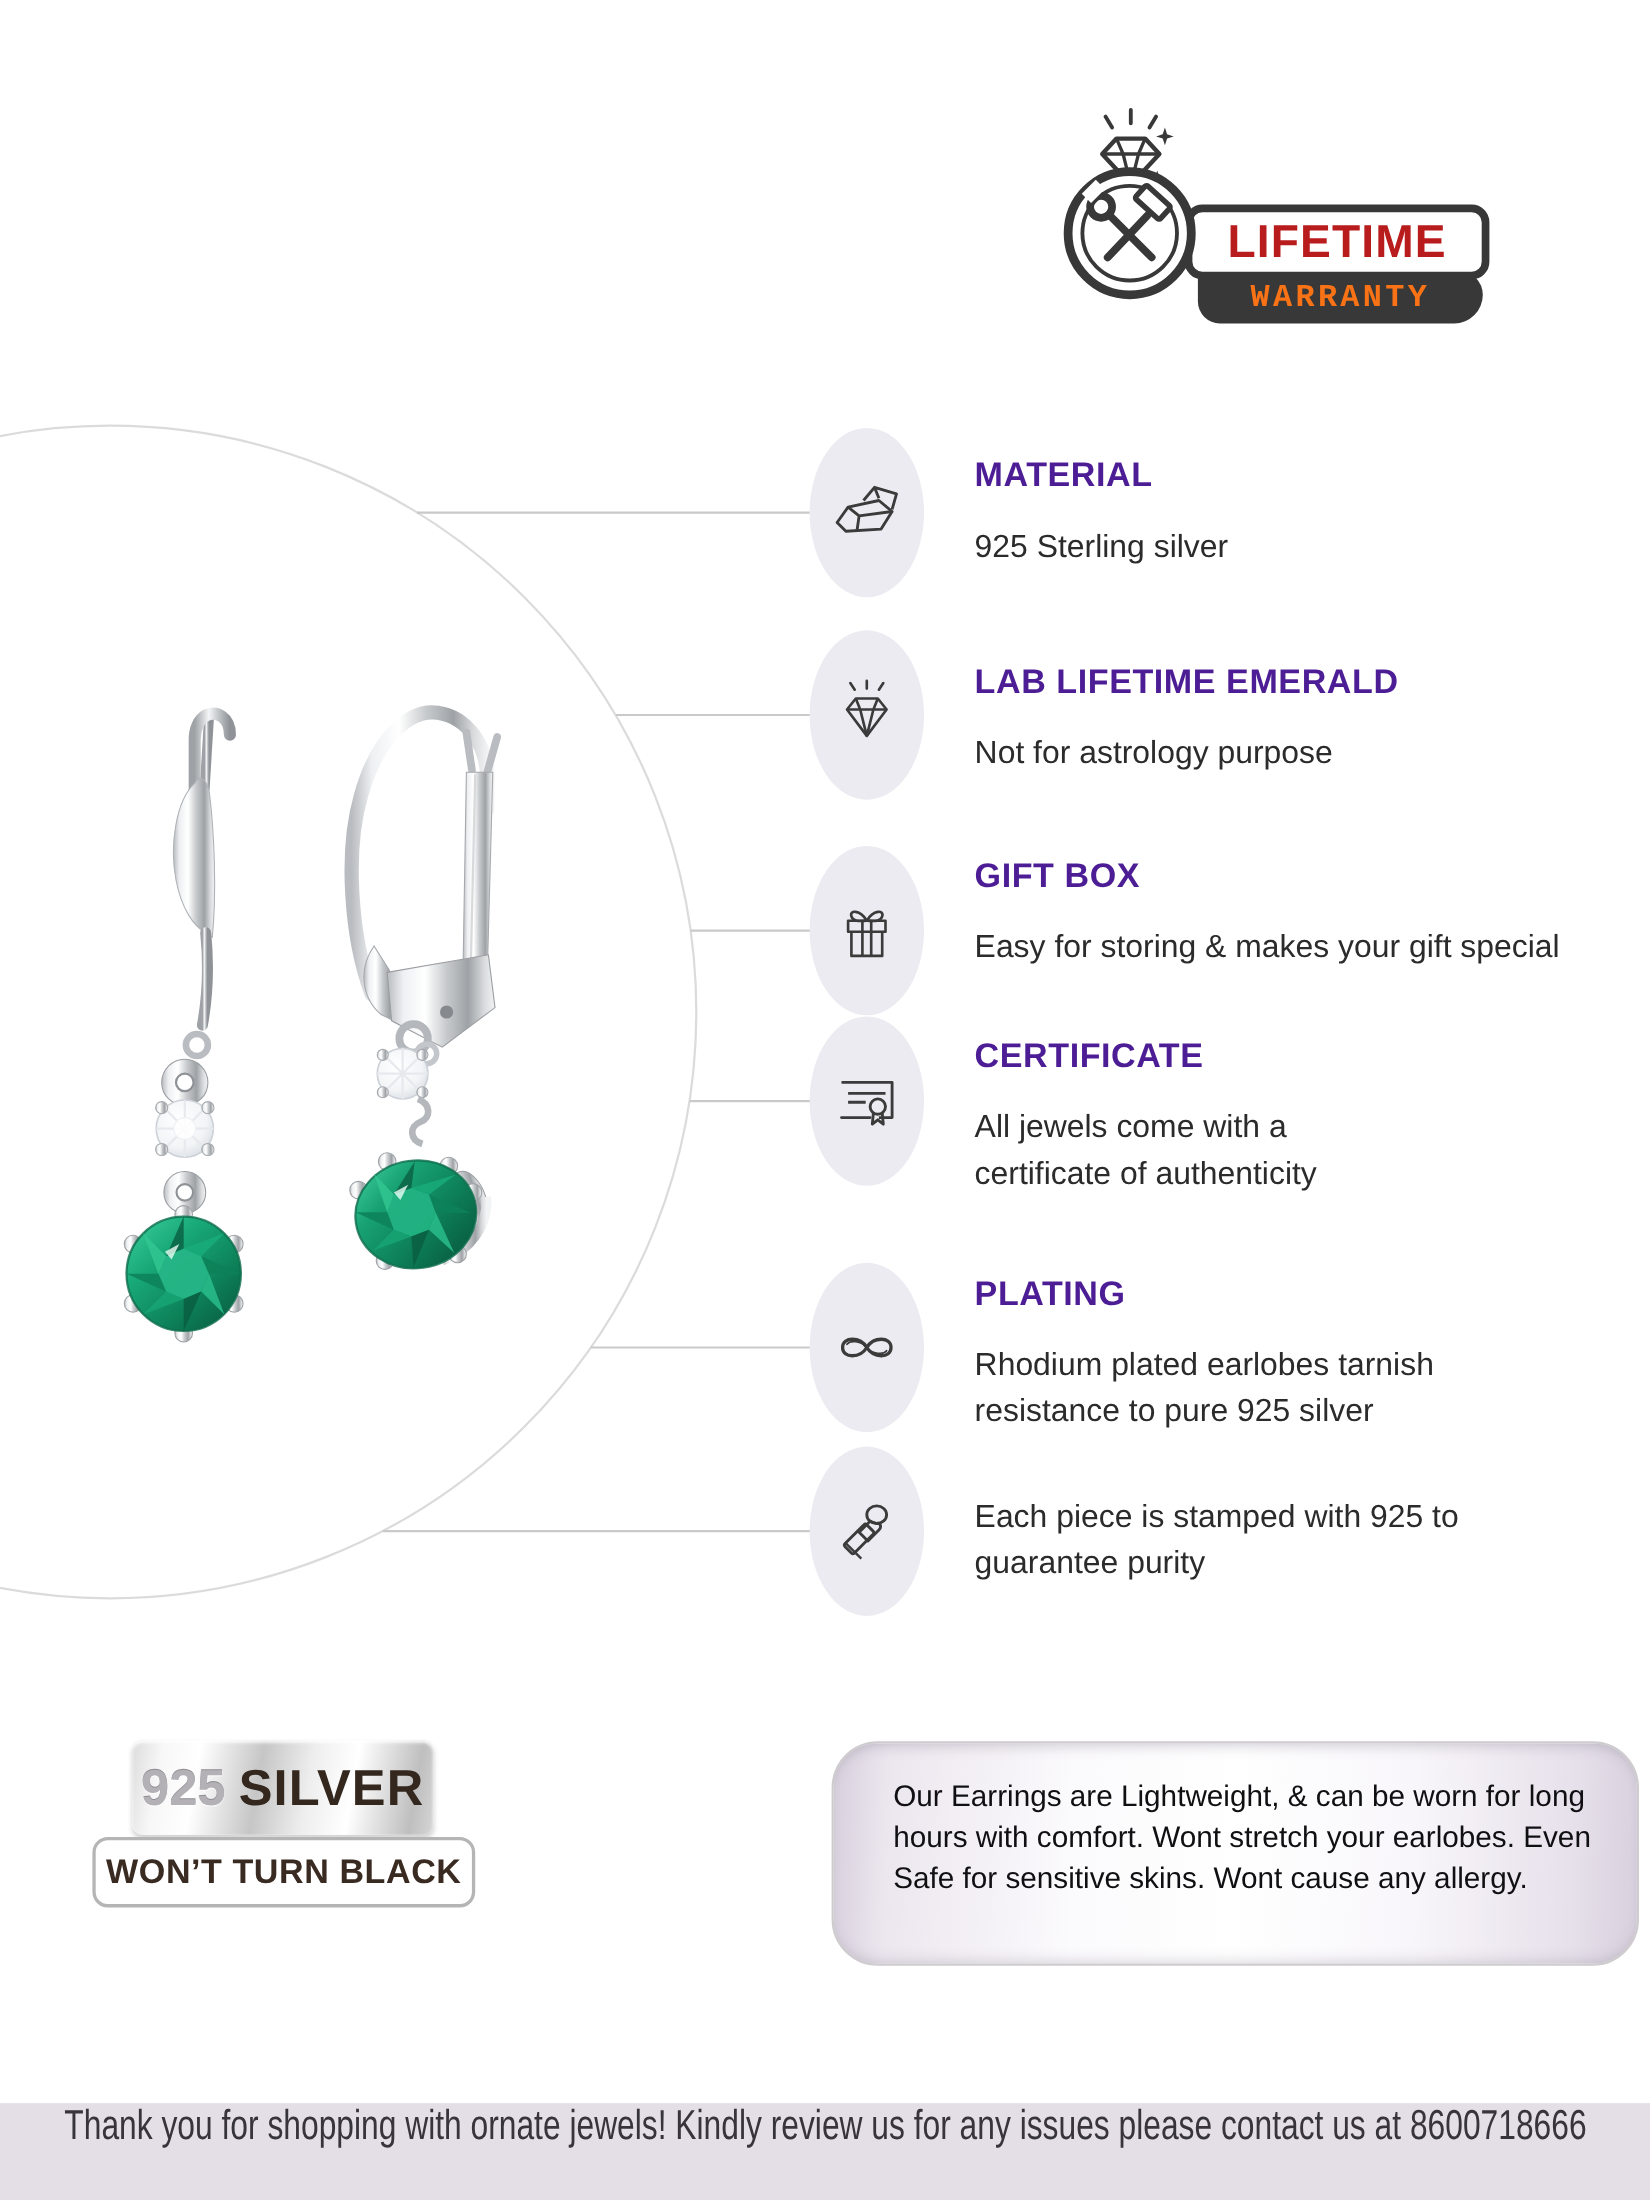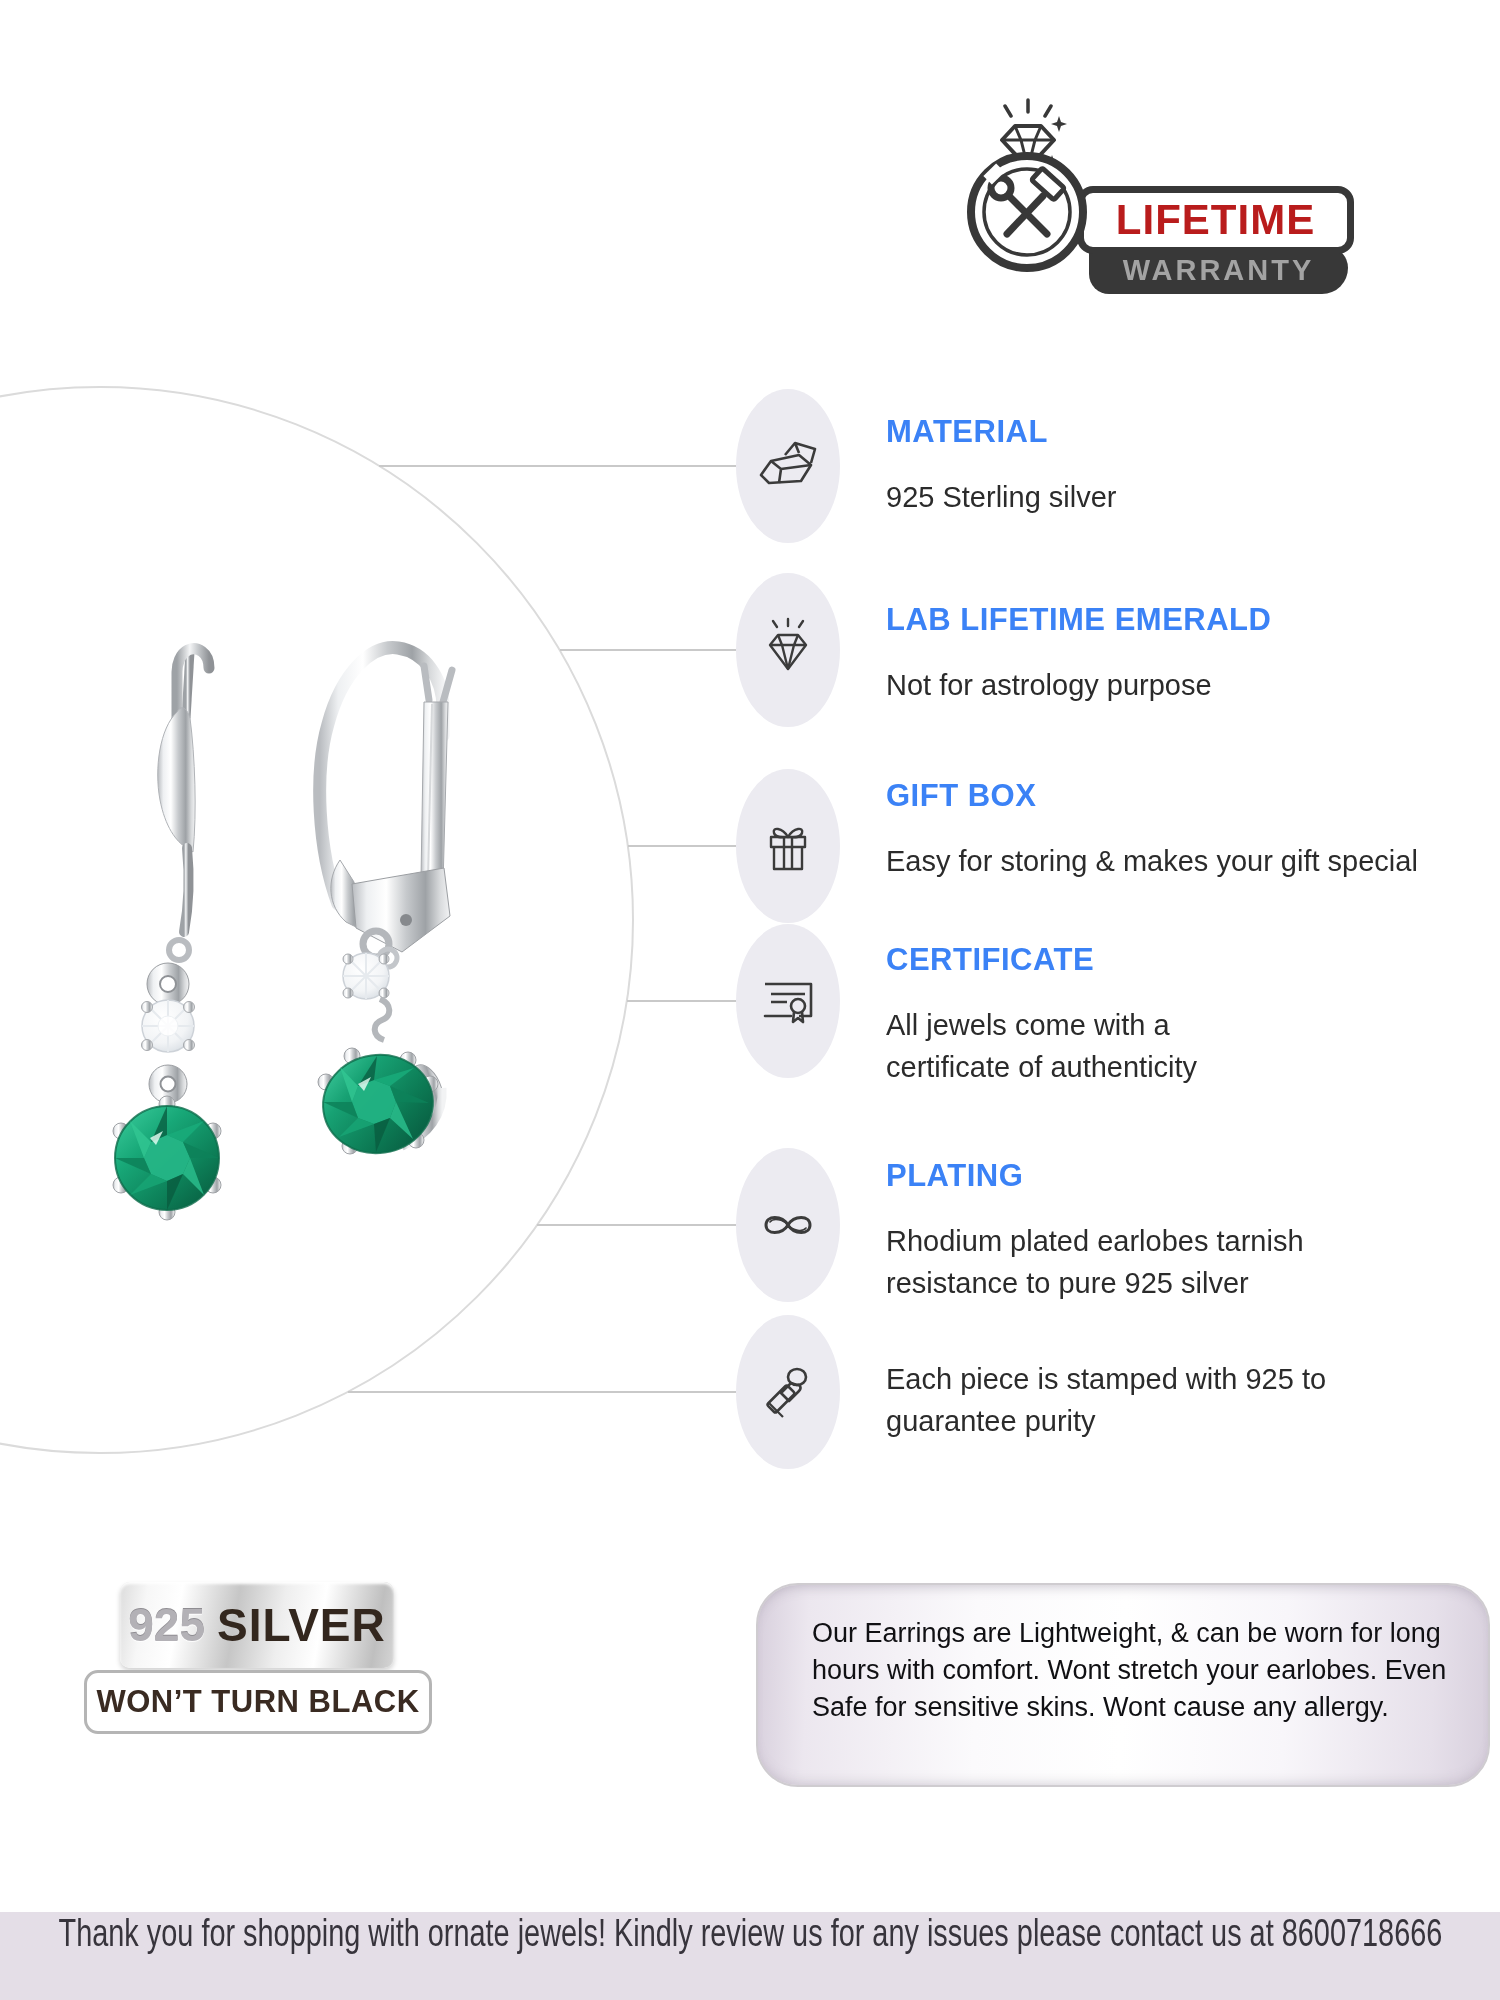--- a/index.html
+++ b/index.html
@@ -9,28 +9,28 @@
 
   
   .warranty-badge{position:absolute;left:955px;top:88px;width:430px;height:215px;}
   .lifetime-box{position:absolute;left:122px;top:98px;width:277px;height:68px;
     background:#fff;border:7px solid #383838;border-radius:16px;z-index:2;
     display:flex;align-items:center;justify-content:center;box-sizing:border-box;}
   .lifetime-box span{font-size:42px;font-weight:bold;color:#b91c1c;letter-spacing:1px;}
   .warranty-pill{position:absolute;left:134px;top:158px;width:259px;height:48px;
     background:#383838;border-radius:0 22px 26px 20px;z-index:1;
     display:flex;align-items:center;justify-content:center;}
-  .warranty-pill span{font-size:29px;font-weight:bold;color:#a3a3a3;letter-spacing:3px;}
+  .warranty-pill span{font-size:29px;font-weight:bold;color:#f97316;letter-spacing:3px;font-family:Liberation Mono, monospace;}
   .ring-svg{position:absolute;left:0;top:0;z-index:3;}
 
   
   .f-ellipse{position:absolute;left:736px;width:104px;height:154px;border-radius:50%;
     background:#ECEBF1;display:flex;align-items:center;justify-content:center;}
   .f-text{position:absolute;left:886px;}
-  .f-title{font-size:31px;font-weight:bold;color:#3b82f6;letter-spacing:0.5px;line-height:40px;}
+  .f-title{font-size:31px;font-weight:bold;color:#4c1d95;letter-spacing:0.5px;line-height:40px;}
   .f-body{margin-top:24px;font-size:29px;color:#2b2b2b;line-height:42px;}
   .f-body span{display:block;white-space:nowrap;}
 
   
   .silver-plate{position:absolute;left:120px;top:1582px;width:274px;height:86px;border-radius:10px;
     background:linear-gradient(100deg,#dcdcdc 0%,#f7f7f7 10%,#ffffff 22%,#c6c6c6 42%,#eeeeee 58%,#ffffff 72%,#bfbfbf 92%,#d6d6d6 100%);
     box-shadow:0 3px 5px rgba(0,0,0,.18), inset 0 2px 3px #ffffff;
     display:flex;align-items:center;justify-content:center;}
   .silver-plate .n925{font-size:46px;font-weight:bold;color:#b3b1b6;
     text-shadow:0 -1px 0 #8f8d92,0 1px 1px #ffffff;}

